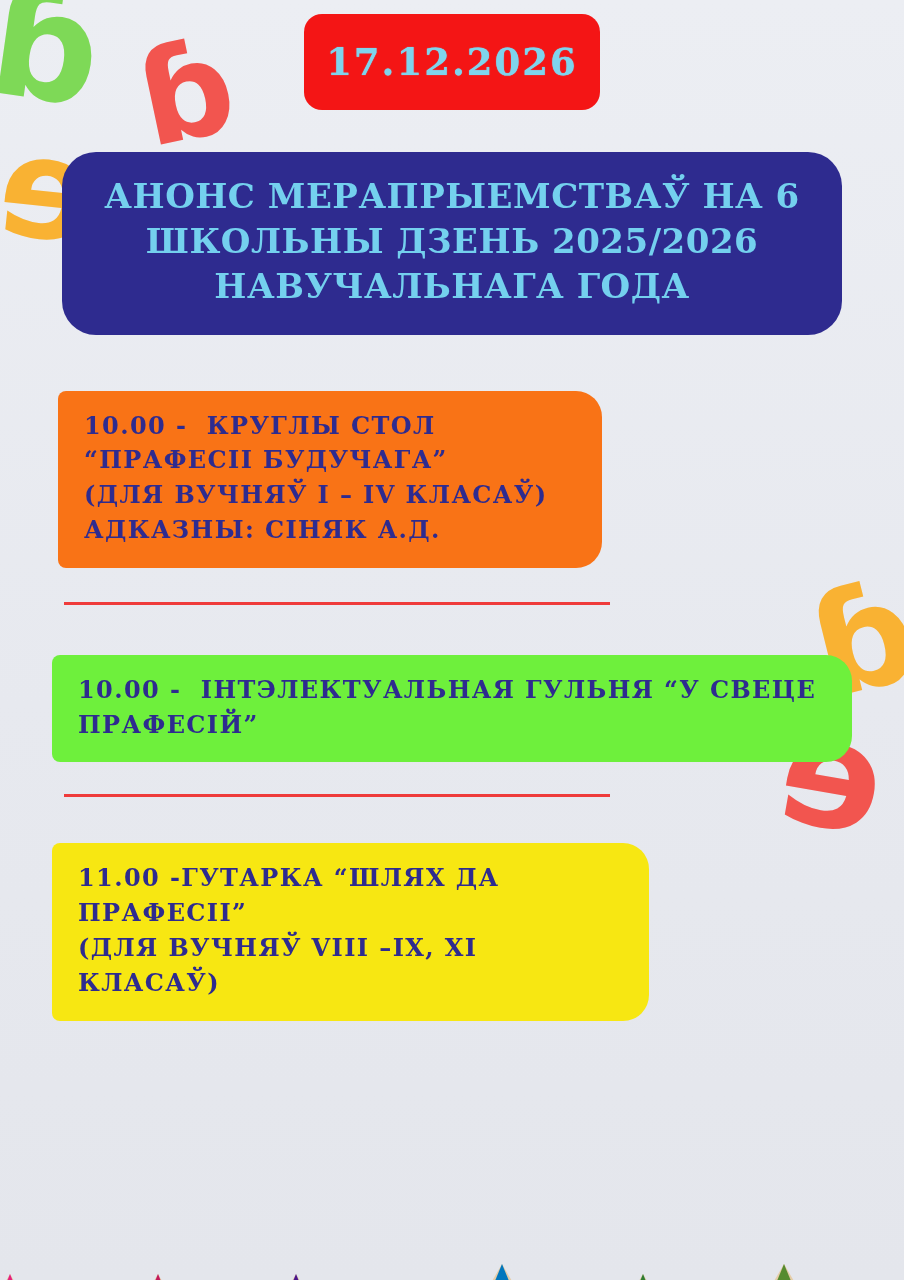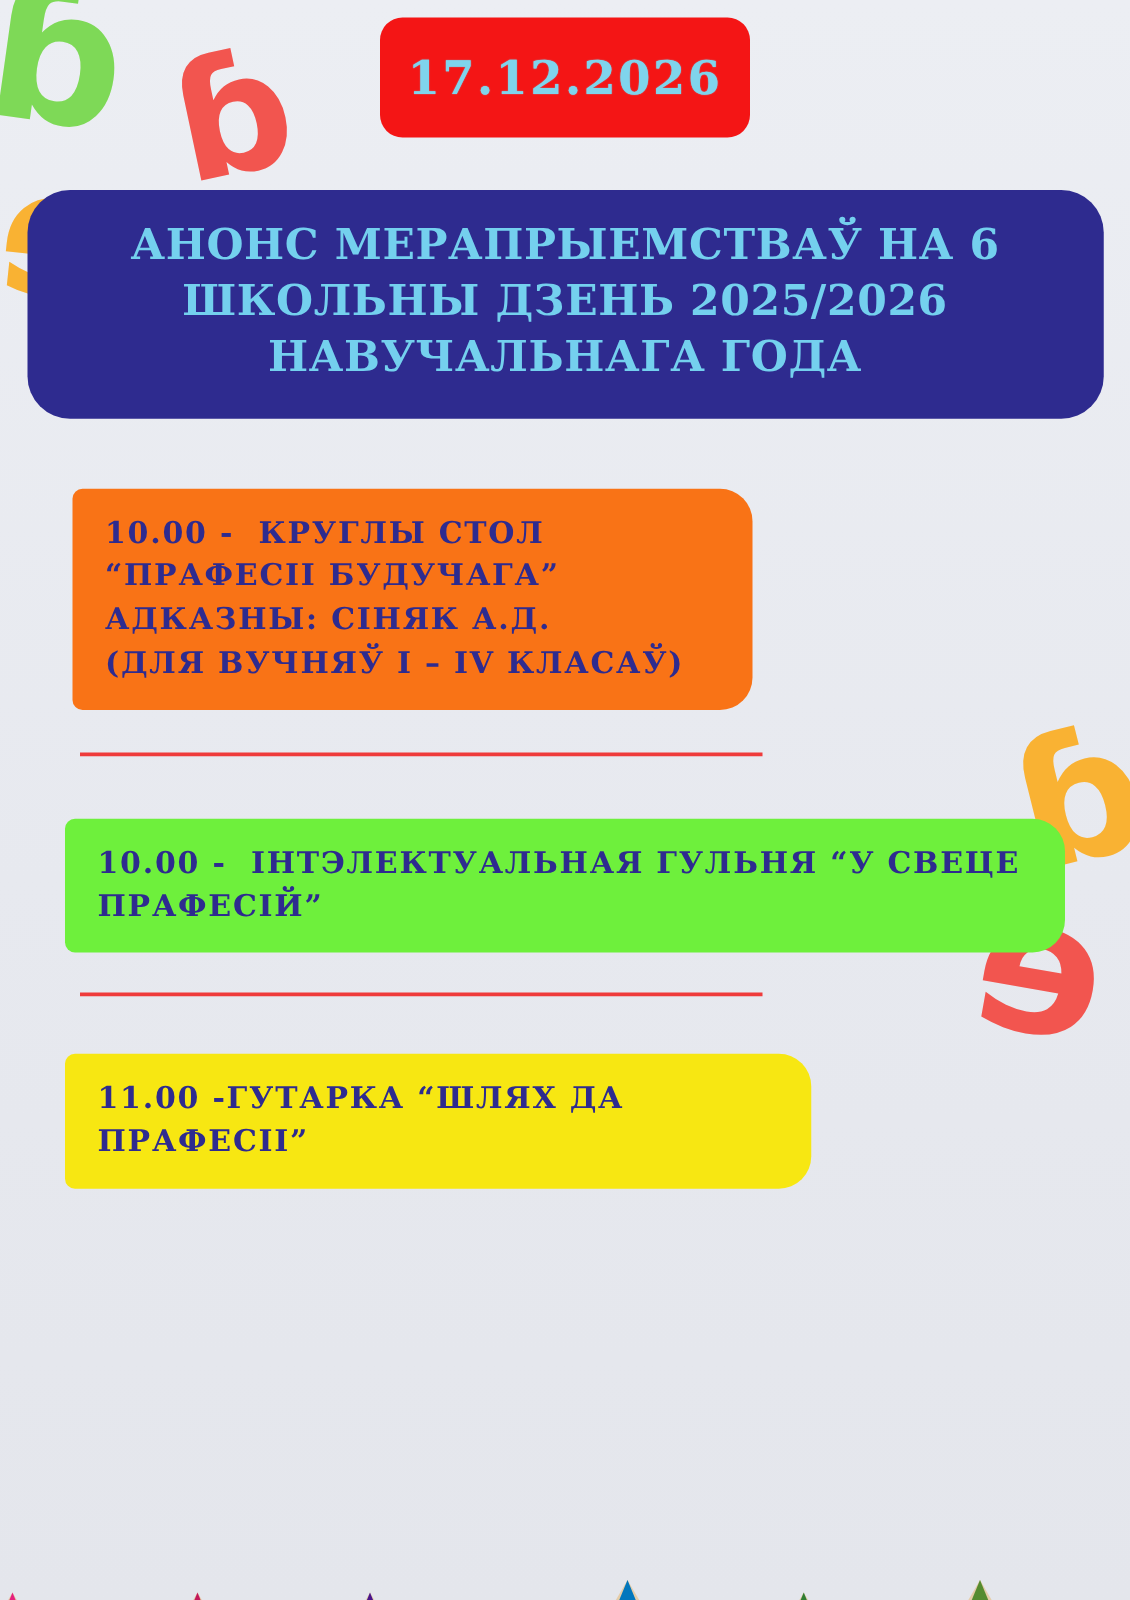--- a/index.html
+++ b/index.html
@@ -117,21 +117,21 @@
     color: #7fd4ec;
     font-family: "DejaVu Serif", serif;
     font-weight: 700;
     font-size: 37px;
     letter-spacing: 2px;
     text-shadow: 0 0 1px #7fd4ec;
   }
 
   .title-badge {
     margin: 42px auto 0 auto;
-    width: 861px;
+    width: 780px;
     padding: 22px 26px 26px 26px;
     background: #2e2b8f;
     border-radius: 34px;
     text-align: center;
     color: #74d0ee;
     font-family: "DejaVu Serif", serif;
     font-weight: 700;
     font-size: 34px;
     line-height: 1.32;
     letter-spacing: 0.5px;
@@ -264,30 +264,31 @@
   </div>
 
   <div class="content">
 
     <div class="date-badge">17.12.2026</div>
 
     <div class="title-badge">АНОНС МЕРАПРЫЕМСТВАЎ НА 6 ШКОЛЬНЫ ДЗЕНЬ 2025/2026 НАВУЧАЛЬНАГА ГОДА</div>
 
     <div class="event ev-orange">
       <div class="line">10.00 -  КРУГЛЫ СТОЛ “ПРАФЕСІІ БУДУЧАГА”</div>
+      <div class="line">(ДЛЯ ВУЧНЯЎ I – IV КЛАСАЎ)</div>
       <div class="line">АДКАЗНЫ: СІНЯК А.Д.</div>
-      <div class="line">(ДЛЯ ВУЧНЯЎ I – IV КЛАСАЎ)</div>
     </div>
 
     <div class="divider d1"></div>
 
     <div class="event ev-green">
       <div class="line">10.00 -  ІНТЭЛЕКТУАЛЬНАЯ ГУЛЬНЯ “У СВЕЦЕ ПРАФЕСІЙ”</div>
     </div>
 
     <div class="divider d2"></div>
 
     <div class="event ev-yellow">
       <div class="line">11.00 -ГУТАРКА “ШЛЯХ ДА ПРАФЕСІІ”</div>
+      <div class="line">(ДЛЯ ВУЧНЯЎ VIII –IX, XI  КЛАСАЎ)</div>
     </div>
 
   </div>
 </div>
 
 </body></html>

